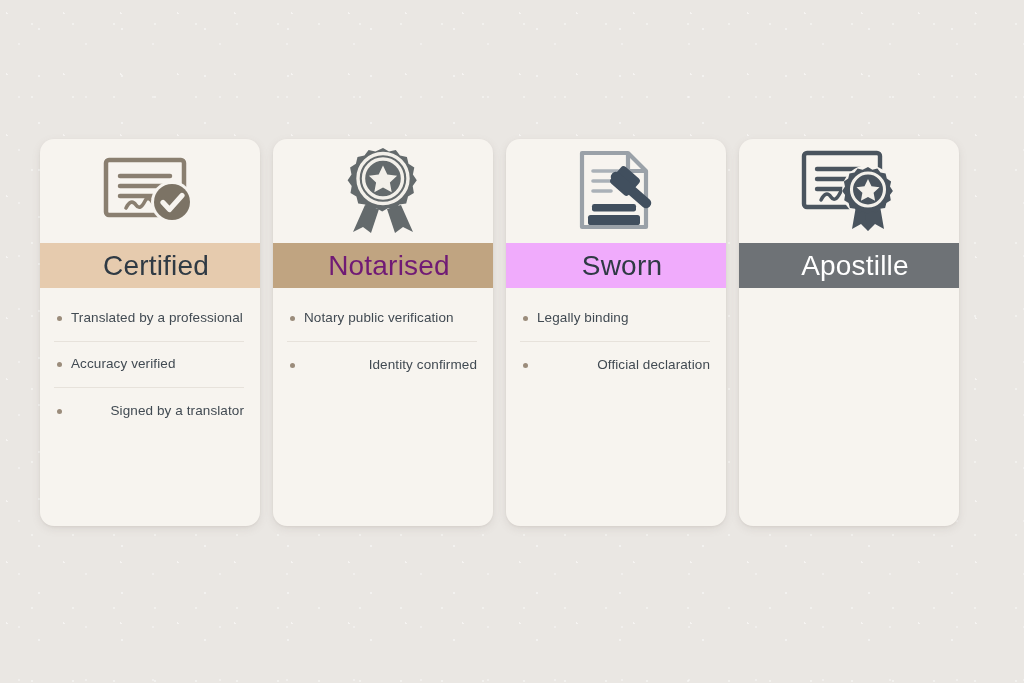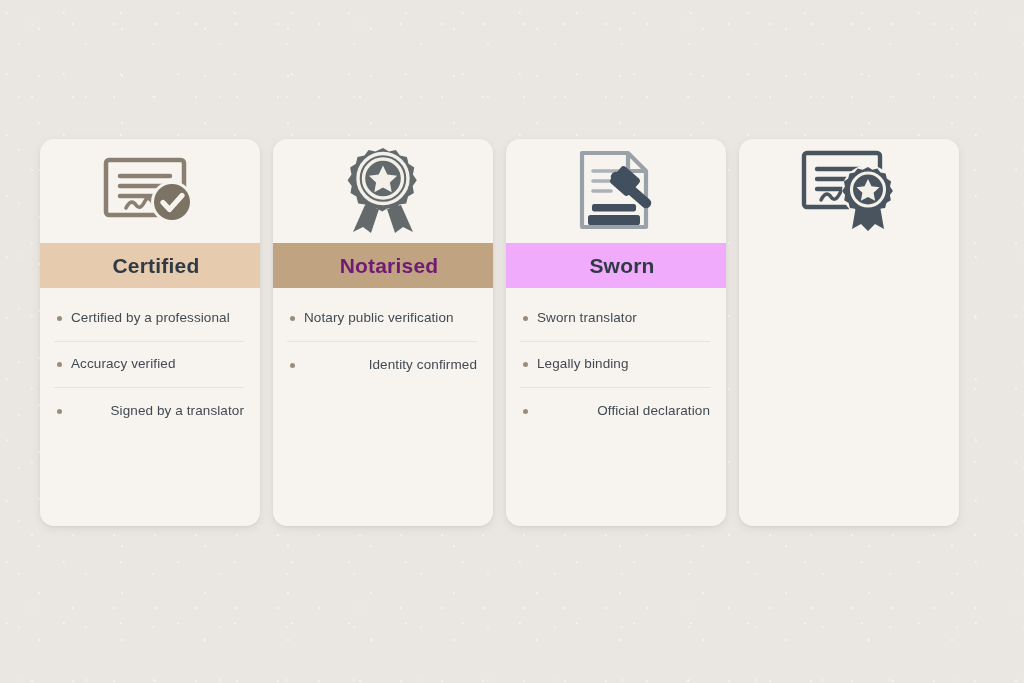--- a/index.html
+++ b/index.html
@@ -63,22 +63,22 @@
 
   
   .card-header {
     height: 45px;
     display: flex;
     align-items: center;
     justify-content: center;
     flex: 0 0 auto;
   }
   .card-header-title {
-    font-size: 21px;
-    font-weight: bold;
+    font-size: 28px;
+    font-weight: normal;
     letter-spacing: .2px;
     line-height: 1;
     margin-left: 12px;
   }
 
   
   .feature-list {
     flex: 1 1 auto;
     padding: 8px 16px 0 14px;
     list-style: none;
@@ -131,21 +131,21 @@
           <path d="M65 50.5 l6.5 7 L84 43.5" fill="none" stroke="#f7f4ef" stroke-width="5.2" stroke-linecap="round" stroke-linejoin="round"></path>
         </svg>
       </span>
     </div>
     <div class="card-header" style="background:#e6cbae">
       <span class="card-header-title" style="color:#2f3a44">Certified</span>
     </div>
     <ul class="feature-list">
       <li class="feature-item">
         <span class="feature-bullet"></span>
-        <span class="feature-text">Certified by a professional</span>
+        <span class="feature-text">Translated by a professional</span>
       </li>
       <li class="feature-item">
         <span class="feature-bullet"></span>
         <span class="feature-text">Accuracy verified</span>
       </li>
       <li class="feature-item">
         <span class="feature-bullet"></span>
         <span class="feature-text">Signed by a translator</span>
       </li>
     </ul>
@@ -210,24 +210,20 @@
             <rect x="43" y="22" width="24" height="22" rx="3.5" transform="rotate(41 55 33)"></rect>
             <rect x="36" y="37" width="50" height="10" rx="4.6" transform="rotate(41 61 42)"></rect>
           </g>
         </svg>
       </span>
     </div>
     <div class="card-header" style="background:#f0abfc">
       <span class="card-header-title" style="color:#2f3a44">Sworn</span>
     </div>
     <ul class="feature-list">
-      <li class="feature-item">
-        <span class="feature-bullet"></span>
-        <span class="feature-text">Sworn translator</span>
-      </li>
       <li class="feature-item">
         <span class="feature-bullet"></span>
         <span class="feature-text">Legally binding</span>
       </li>
       <li class="feature-item">
         <span class="feature-bullet"></span>
         <span class="feature-text">Official declaration</span>
       </li>
     </ul>
   </div>
@@ -253,15 +249,18 @@
                      l-3.0 4.2 l0.9 5.1 l-4.4 2.7 l-1.3 5.0 l-5.1 0.9 l-3.2 4.0 l-4.9 -1.3 l-4.4 2.6
                      l-4.4 -2.6 l-4.9 1.3 l-3.2 -4.0 l-5.1 -0.9 l-1.3 -5.0 l-4.4 -2.7 l0.9 -5.1
                      l-3.0 -4.2 l2.9 -4.3 l-1.1 -5.1 l4.3 -2.9 l1.2 -5.0 l5.1 -1.0 l3.1 -4.1 l5.0 1.2 Z"></path>
           </g>
           <circle cx="72" cy="42.5" r="16.5" fill="none" stroke="#f3f0ea" stroke-width="3.1"></circle>
           <path d="M72 32 l3.5 7.2 l8.0 1.1 l-5.9 5.5 l1.5 7.9 l-7.1 -3.8 l-7.1 3.8 l1.5 -7.9
                    l-5.9 -5.5 l8.0 -1.1 Z" fill="#f3f0ea"></path>
         </svg>
       </span>
     </div>
+    <div class="card-header" style="background:#6e7276">
+      <span class="card-header-title" style="color:#ffffff">Apostille</span>
+    </div>
   </div>
 
 </div>
 
 </body></html>

